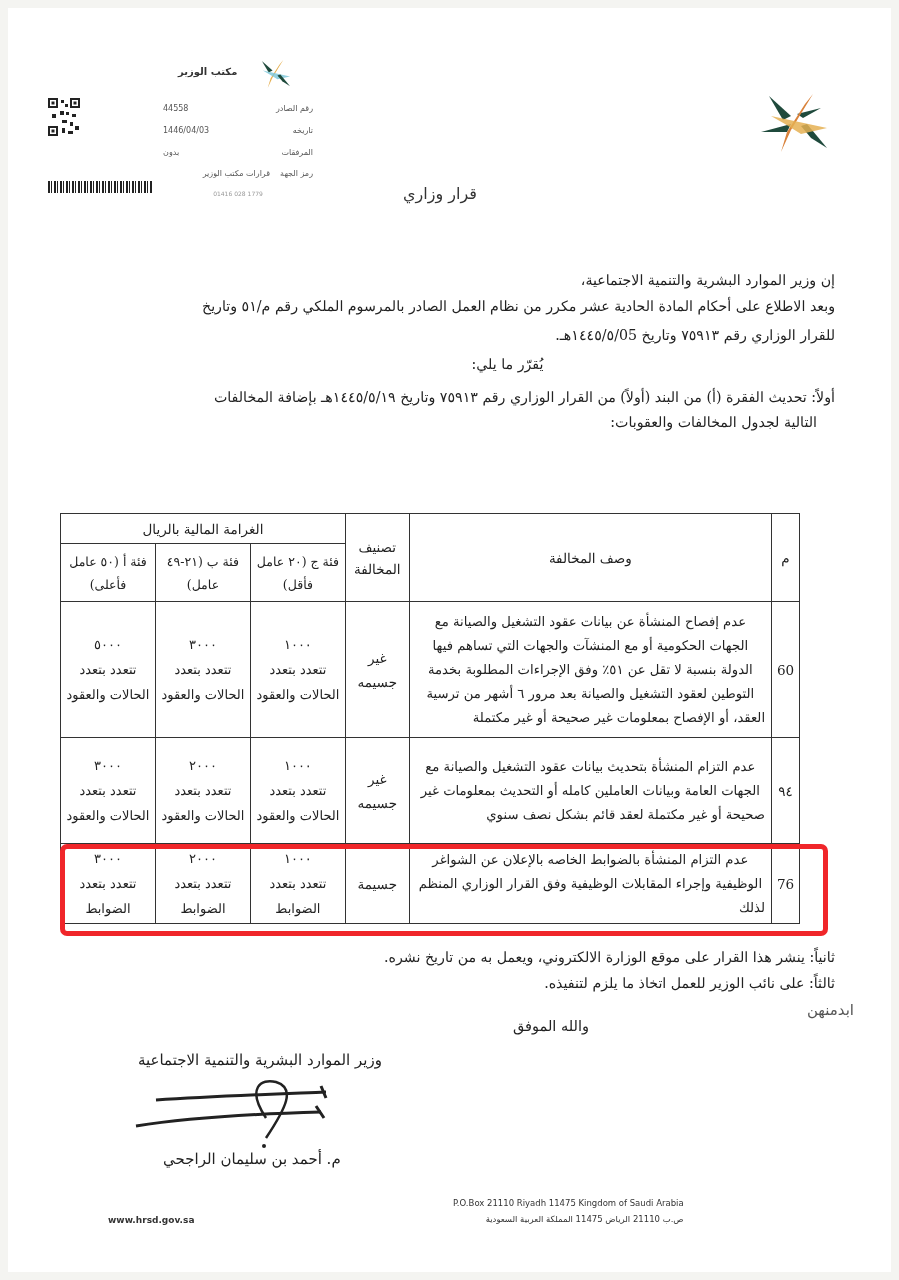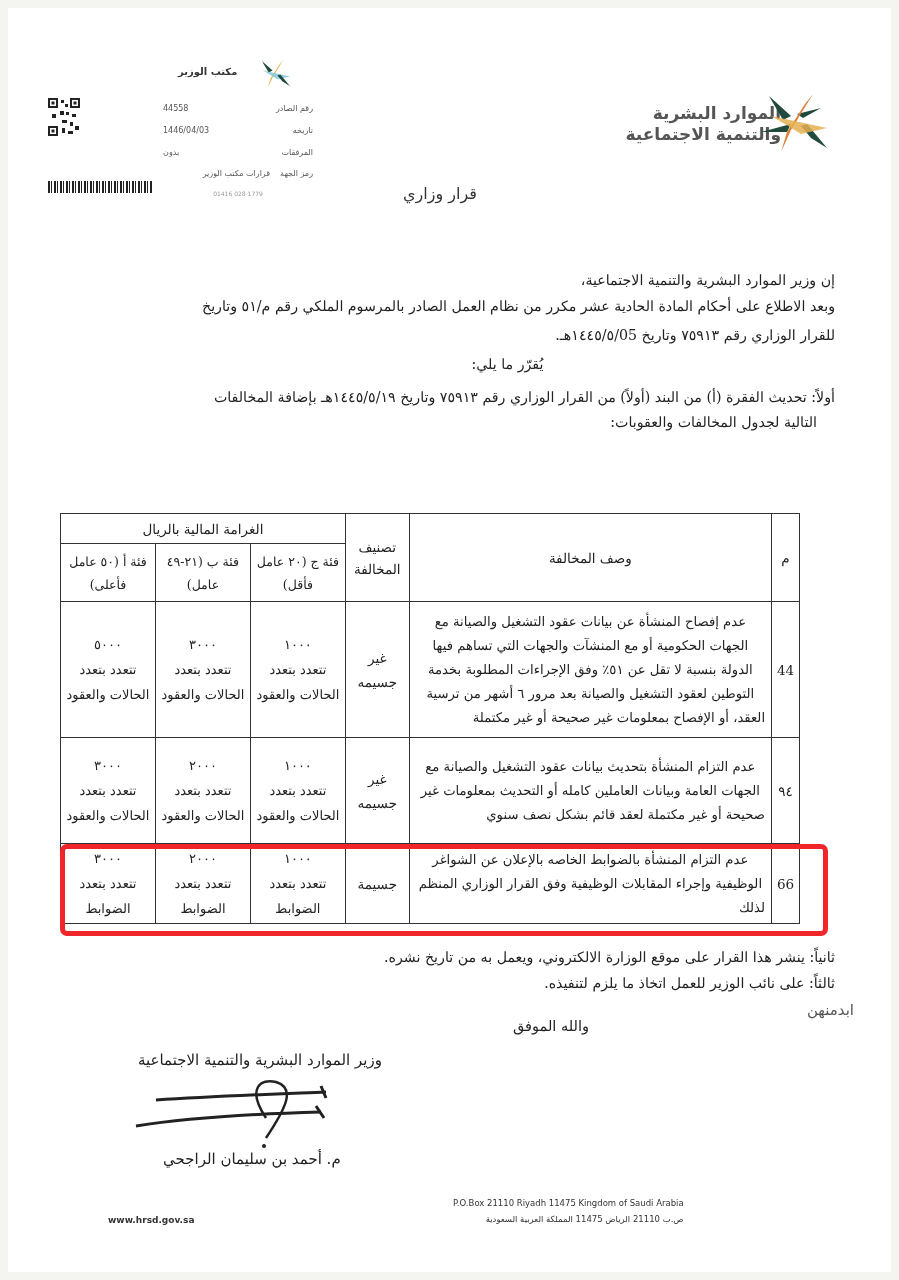--- a/index.html
+++ b/index.html
@@ -38,24 +38,20 @@
   .sig-title { left:130px; top:1043px; font-size:15px; direction:rtl; font-family:"DejaVu Serif", serif; }
   .sig-name { left:155px; top:1142px; font-size:15px; direction:rtl; font-family:"DejaVu Serif", serif; }
   .footer-addr { left:445px; top:1187px; font-size:8.5px; color:#333; line-height:16px; }
   .footer-url { left:100px; top:1207px; font-size:9px; font-weight:bold; color:#333; }
 </style>
 </head>
 <body>
 
 <div class="page">
 
-  <div class="abs logo-text">
-    <div>الموارد البشرية</div>
-    <div>والتنمية الاجتماعية</div>
-  </div>
   <svg class="abs logo-star" viewBox="0 0 70 70">
     <polygon points="8,8 30,28 22,32" fill="#1f4a3c"></polygon>
     <polygon points="0,44 30,36 26,44" fill="#1f4a3c"></polygon>
     <polygon points="50,50 40,38 46,36 66,60" fill="#1f4a3c"></polygon>
     <polygon points="60,20 42,30 36,26" fill="#1f4a3c"></polygon>
     <polygon points="52,6 30,42 20,64 26,44 44,16" fill="#d9823b"></polygon>
     <polygon points="10,28 66,40 40,46 24,36" fill="#e5b052" opacity="0.85"></polygon>
   </svg>
 
   <div class="abs" style="left:170px;top:58px;font-size:10px;color:#333;direction:rtl;font-weight:bold;">مكتب الوزير</div>
@@ -137,21 +133,21 @@
       <th rowspan="2" style="line-height:22px;">تصنيف المخالفة</th>
       <th colspan="3">الغرامة المالية بالريال</th>
     </tr>
     <tr style="height:58px;">
       <th style="line-height:23px;font-size:12.5px;">فئة ج (٢٠ عامل فأقل)</th>
       <th style="line-height:23px;font-size:12.5px;">فئة ب (٢١-٤٩ عامل)</th>
       <th style="line-height:23px;font-size:12.5px;">فئة أ (٥٠ عامل فأعلى)</th>
     </tr>
 
     <tr style="height:136px;">
-      <td>44</td>
+      <td>60</td>
       <td class="desc">عدم إفصاح المنشأة عن بيانات عقود التشغيل والصيانة مع الجهات الحكومية أو مع المنشآت والجهات التي تساهم فيها الدولة بنسبة لا تقل عن ٥١٪ وفق الإجراءات المطلوبة بخدمة التوطين لعقود التشغيل والصيانة بعد مرور ٦ أشهر من ترسية العقد، أو الإفصاح بمعلومات غير صحيحة أو غير مكتملة</td>
       <td style="line-height:24px;">غير جسيمه</td>
       <td class="fine">
             <div>١٠٠٠</div>
             <div>تتعدد بتعدد الحالات والعقود</div>
           </td>
       <td class="fine">
             <div>٣٠٠٠</div>
             <div>تتعدد بتعدد الحالات والعقود</div>
           </td>
@@ -179,21 +175,21 @@
           </td>
       <td class="fine">
             <div style="max-height:104px;overflow:hidden;">
               <div>٣٠٠٠</div>
               <div>تتعدد بتعدد الحالات والعقود</div>
             </div>
           </td>
     </tr>
 
     <tr style="height:80px;">
-      <td>66</td>
+      <td>76</td>
       <td class="desc">عدم التزام المنشأة بالضوابط الخاصه بالإعلان عن الشواغر الوظيفية وإجراء المقابلات الوظيفية وفق القرار الوزاري المنظم لذلك</td>
       <td>جسيمة</td>
       <td class="fine">
             <div>١٠٠٠</div>
             <div>تتعدد بتعدد الضوابط</div>
           </td>
       <td class="fine">
             <div>٢٠٠٠</div>
             <div>تتعدد بتعدد الضوابط</div>
           </td>

